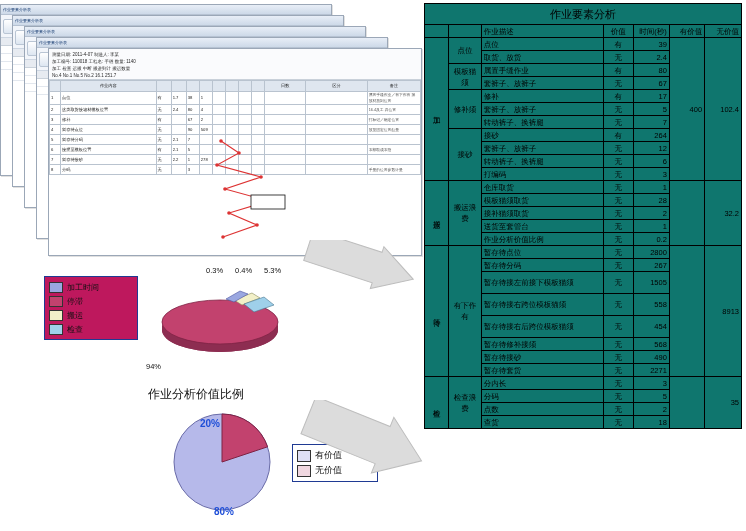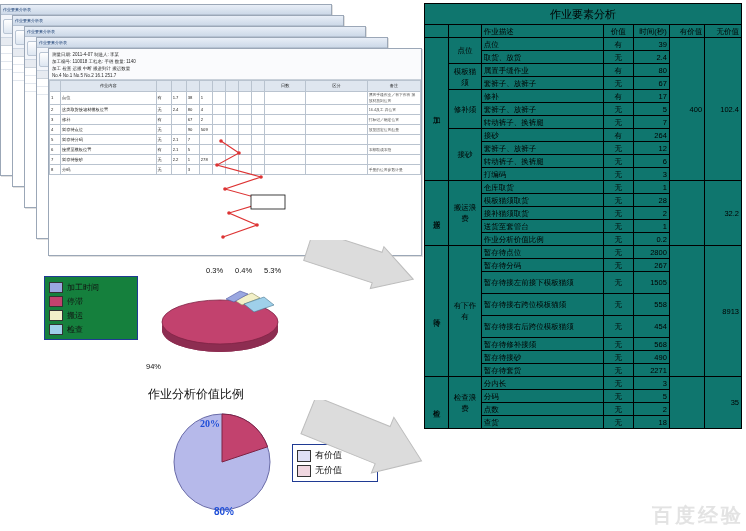--- a/index.html
+++ b/index.html
@@ -22,21 +22,21 @@
   
   .front{left:48px;top:44px;width:372px;height:206px;}
   .front .hdrband{height:26px;background:#fafbfd;border-bottom:1px solid #c9d1da;font-size:4.5px;color:#2a2a2a;padding:2px 3px;line-height:7px;}
   .front .hdrband div{white-space:nowrap;}
   .front .tbl{width:100%;border-collapse:collapse;}
   .front .tbl td,.front .tbl th{border:1px solid #b9c3cf;font-size:4.2px;color:#1b1b1b;padding:0 1px;line-height:6px;}
   .front .tbl thead th{background:#dfe6ef;font-weight:normal;height:10px;}
   .front .tbl tbody tr{height:10px;}
   .front .tbl td.mini{font-size:3.8px;color:#555;}
   .poly{position:absolute;left:150px;top:86px;width:96px;height:112px;}
-  .legend1{position:absolute;left:44px;top:276px;width:84px;border:1px solid #1f3a93;background:#15803d;padding:3px 4px;}
+  .legend1{position:absolute;left:44px;top:276px;width:84px;border:1px solid #1f3a93;background:#be185d;padding:3px 4px;}
   .legend1 .li{display:flex;align-items:center;gap:4px;height:14px;font-size:8px;color:#111;}
   .legend1 .sw{width:12px;height:9px;border:1px solid #333;}
   .pie3d{position:absolute;left:148px;top:274px;width:150px;height:86px;}
   .lbl-pct{position:absolute;font-size:7.5px;color:#111;white-space:nowrap;}
 
   
   .title2{position:absolute;left:148px;top:386px;width:210px;text-align:left;font-size:12px;color:#111;}
   .pie2{position:absolute;left:166px;top:406px;width:112px;height:112px;}
   .legend2{position:absolute;left:292px;top:444px;width:76px;border:1px solid #1f3a93;background:#fff;padding:3px 4px;}
   .legend2 .li{display:flex;align-items:center;gap:4px;height:15px;font-size:9px;color:#111;}
@@ -543,21 +543,21 @@
   <div class="lbl-pct" style="left:206px;top:266px;">0.3%</div>
   <div class="lbl-pct" style="left:235px;top:266px;">0.4%</div>
   <div class="lbl-pct" style="left:264px;top:266px;">5.3%</div>
   <div class="lbl-pct" style="left:146px;top:362px;">94%</div>
 
   <div class="title2">作业分析价值比例</div>
   <svg class="pie2" viewBox="0 0 112 112">
     <circle cx="56" cy="56" r="48" fill="#b6b9ea" stroke="#6a6ca8" stroke-width="1"></circle>
     <path d="M56,56 L56,8 A48,48 0 0 1 101.6,40.8 Z" fill="#c2426e" stroke="#7d2244" stroke-width="1"></path>
   </svg>
-  <div class="p2lbl" style="left:200px;top:418px;font-family:Liberation Serif, serif;">20%</div>
+  <div class="p2lbl" style="left:200px;top:418px;">20%</div>
   <div class="p2lbl" style="left:214px;top:506px;">80%</div>
 
   <div class="legend2">
     <div class="li">
       <span class="sw" style="background:#dfe0f5"></span>
       <span>有价值</span>
     </div>
     <div class="li">
       <span class="sw" style="background:#f0d7e0"></span>
       <span>无价值</span>
@@ -746,14 +746,13 @@
       </tr>
       <tr>
         <td class="desc">查货</td>
         <td class="mid">无</td>
         <td class="num">18</td>
       </tr>
     </tbody>
       </table>
   </div>
 
-  <div class="wm">百度经验</div>
 </div>
 
 </body></html>

